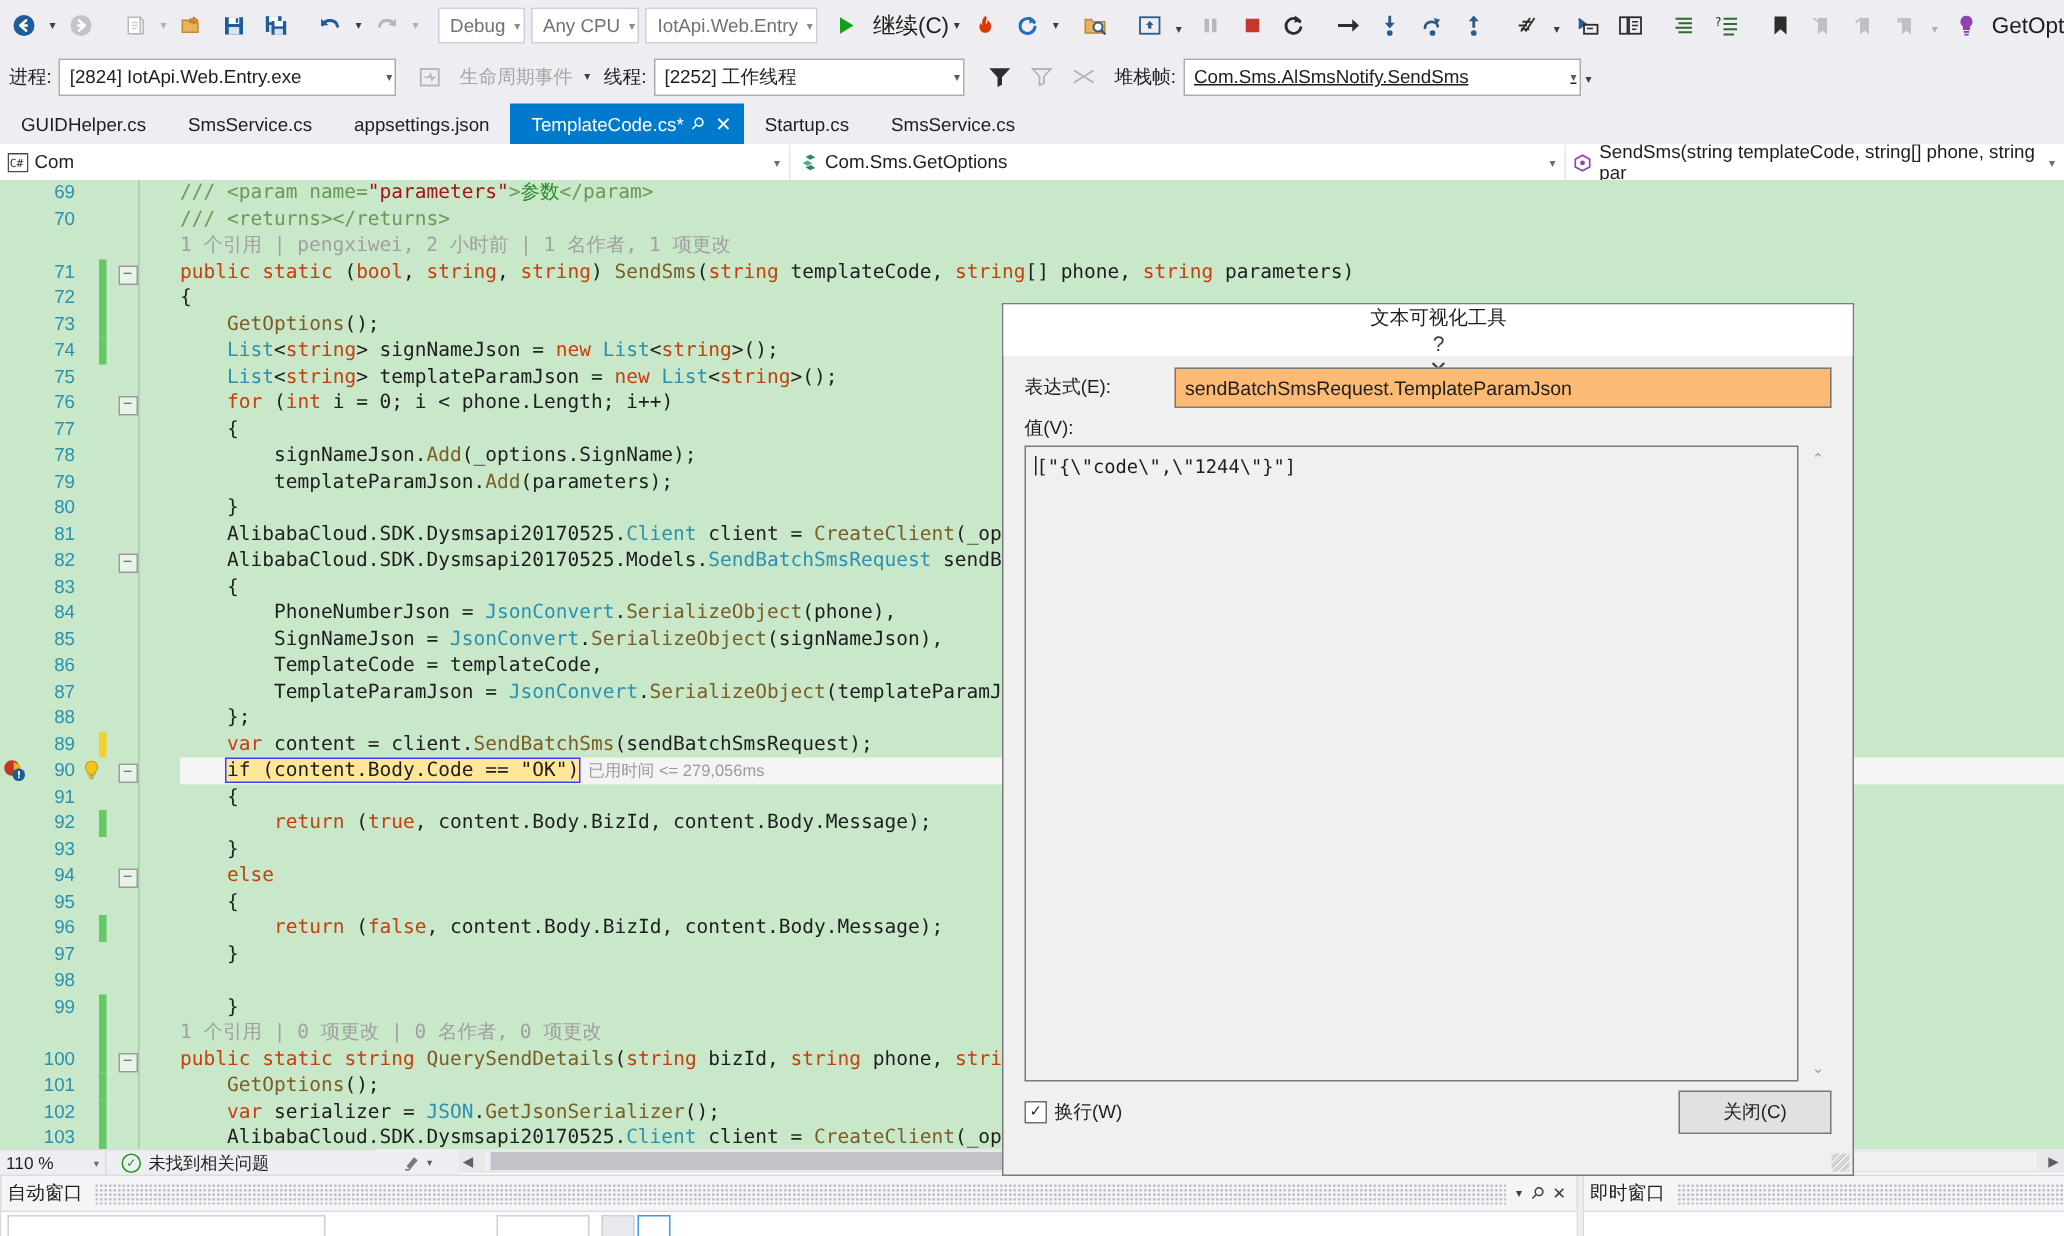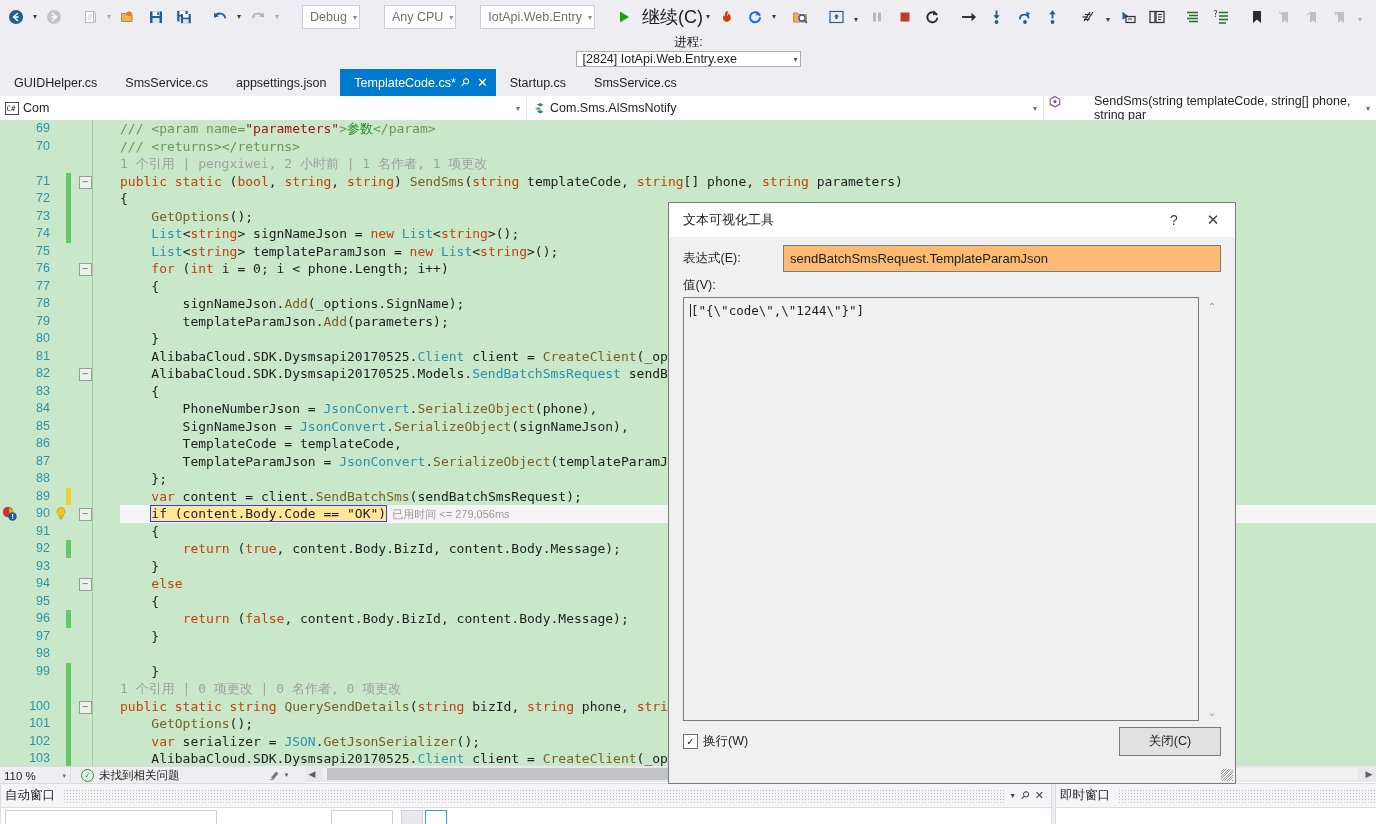--- a/index.html
+++ b/index.html
@@ -22,35 +22,34 @@
     background-image:radial-gradient(#b4b4bb 0.8px, transparent 0.9px);
     background-size:3px 3px;opacity:.8;}
   .tb-btn{height:24px;min-width:24px;display:flex;align-items:center;justify-content:center;
     padding:0 2px;cursor:default;}
   .tb-arrow{font-size:8px;color:#3c3c3c;padding:0 3px;line-height:24px;}
   .tb-arrow.dis{color:#b0b0b0;}
   .tb-sep{width:1px;height:20px;background:#cfcfd6;margin:0 4px;}
   .tb-combo{
     height:22px;border:1px solid #cccedb;background:#fff;
     display:flex;align-items:center;justify-content:space-between;
-    padding:0 2px 0 7px;margin:0 12px;color:#717171;font-size:12.5px;
+    padding:0 2px 0 7px;margin:0 2px;color:#717171;font-size:12.5px;
   }
   .tb-combo .cv{overflow:hidden;white-space:nowrap;}
   .tb-combo .ca{font-size:8px;color:#8a8a8a;padding-left:6px;}
   .combo-debug{width:78px;}
   .combo-cpu{width:120px;}
   .combo-proj{width:170px;}
-  .run-label{font-size:18px;color:#1e1e1e;padding-left:3px;white-space:nowrap;}
+  .run-label{font-size:15px;color:#1e1e1e;padding-left:3px;white-space:nowrap;}
 
   
   .toolbar2{
     position:absolute;left:0;top:34px;width:1376px;height:34px;
     background:#eeeef2;display:flex;align-items:center;
     border-bottom:1px solid #ccced9;
-    flex-direction:column;
   }
   .tl-label{font-size:12.5px;color:#1e1e1e;padding:0 5px 0 6px;white-space:nowrap;}
   .tl-combo{
     height:23px;border:1px solid #acacac;background:#fff;
     display:flex;align-items:center;justify-content:space-between;
     padding:0 2px 0 6px;font-size:12.5px;color:#1e1e1e;
   }
   .tl-combo .cv{overflow:hidden;white-space:nowrap;}
   .tl-combo .ca{font-size:8px;color:#5a5a5a;padding-left:6px;}
   .combo-proc{width:215px;}
@@ -159,20 +158,21 @@
   
   .dialog{
     position:absolute;left:668px;top:202px;width:566px;height:580px;
     background:#f0f0f0;border:1px solid #7a7a7a;
     box-shadow:0 0 0 0 rgba(0,0,0,0);
     font-family:"Liberation Sans","DejaVu Sans",sans-serif;
   }
   .dlg-title{
     height:34px;background:#ffffff;display:flex;align-items:center;
     padding:0 0 0 14px;
+    flex-direction:column;
   }
   .dlg-title .dt{font-size:13px;color:#1e1e1e;flex:1;}
   .dlg-title .help{width:34px;text-align:center;font-size:14px;color:#3c3c3c;cursor:default;}
   .dlg-title .close{width:44px;text-align:center;font-size:15px;color:#3c3c3c;cursor:default;}
   .dlg-body{padding:6px 14px 0 14px;}
   .row-expr{display:flex;align-items:center;height:30px;}
   .row-expr .lbl{width:100px;font-size:12.5px;color:#1e1e1e;}
   .expr-input{
     flex:1;height:25px;border:1px solid #7a7a7a;background:#fdba74;
     display:flex;align-items:center;padding:0 6px;font-size:13px;color:#1e1e1e;
@@ -566,26 +566,26 @@
     </div>
     <div class="nav-seg seg2">
       <span style="display:flex;align-items:center;">
         <span class="nav-ico">
           <svg width="14" height="13" viewBox="0 0 14 13">
               <path d="M5 2.5 L8.5 1 L11.5 3 L8 4.5 Z" fill="#2d8a5e"></path>
               <path d="M3 6.5 L6.5 5 L9.5 7 L6 8.5 Z" fill="#55b08a"></path>
               <path d="M5 9.5 L8.5 8 L11.5 10 L8 11.5 Z" fill="#2d8a5e"></path>
             </svg>
         </span>
-        <span>Com.Sms.AlSmsNotify</span>
+        <span>Com.Sms.GetOptions</span>
       </span>
       <span class="na">▾</span>
     </div>
     <div class="nav-seg seg3" style="border-right:none;">
-      <span style="display:flex;overflow:hidden;gap:28px;">
+      <span style="display:flex;align-items:center;overflow:hidden;">
         <span class="nav-ico">
           <svg width="14" height="13" viewBox="0 0 14 13">
               <path d="M7 1.5 L11.8 4.2 V9.3 L7 11.8 L2.2 9.3 V4.2 Z" fill="none" stroke="#8e44ad" stroke-width="1.1"></path>
               <circle cx="7" cy="6.6" r="1.6" fill="#8e44ad"></circle>
             </svg>
         </span>
         <span>SendSms(string templateCode, string[] phone, string par</span>
       </span>
       <span class="na">▾</span>
     </div>

